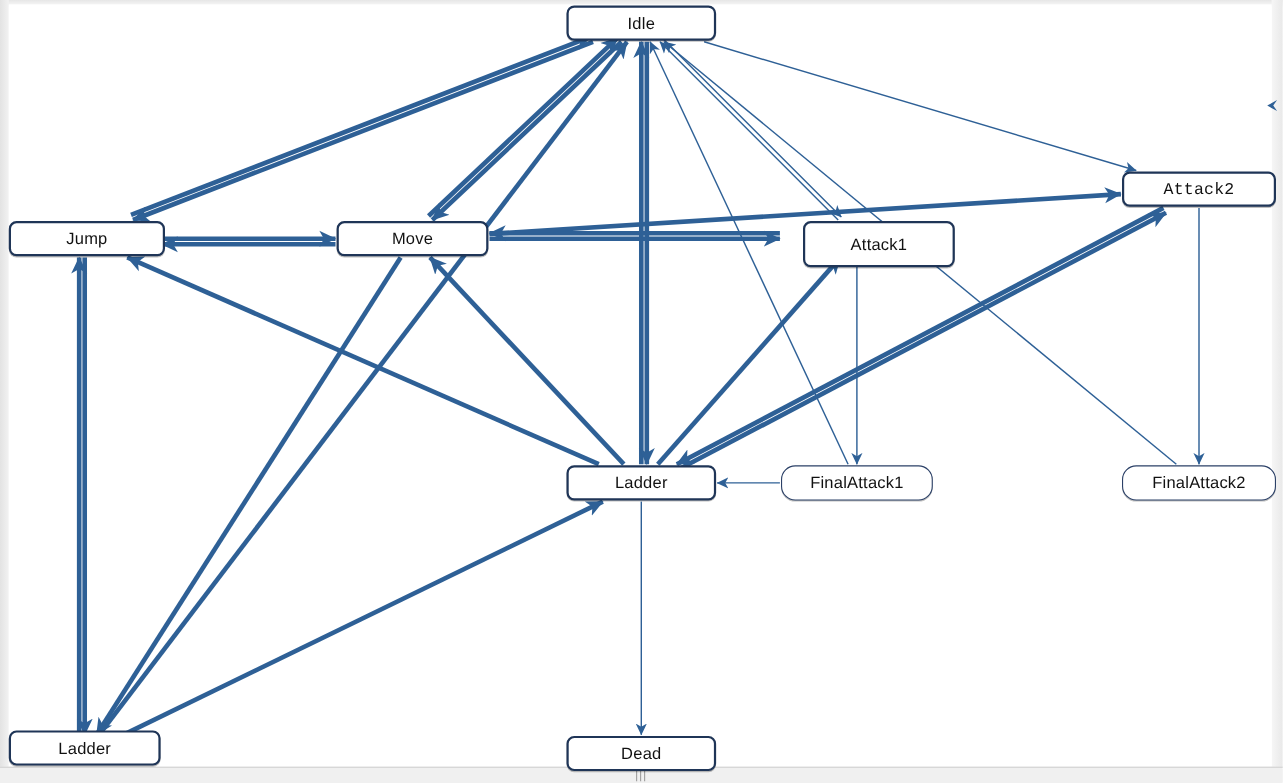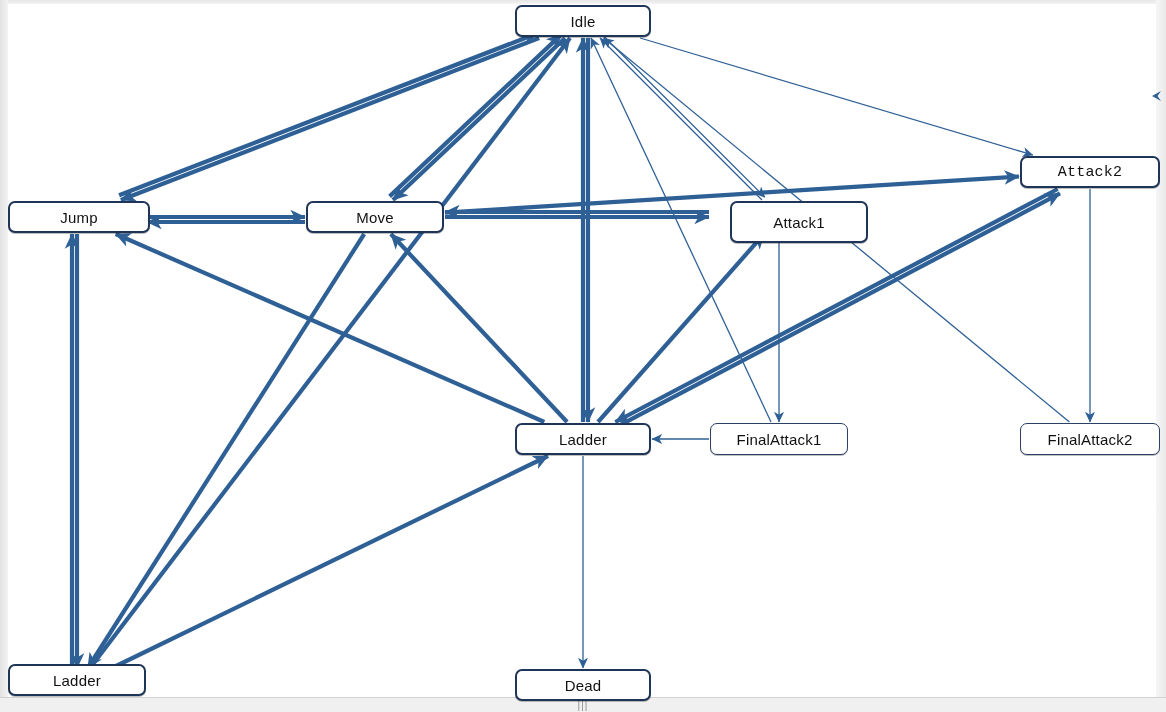--- a/index.html
+++ b/index.html
@@ -40,21 +40,21 @@
     border:2px solid #1f3557;
     border-radius:7px;
     display:flex;align-items:center;justify-content:center;
     color:#111111;
     font-size:15px;
     letter-spacing:.2px;
     white-space:nowrap;
     box-shadow:0 1px 0 rgba(0,0,0,.25);
     z-index:5;
   }
-  .node.thin{border-width:1.5px;border-color:#2b4067;}
+  .node.thin{border-width:1.5px;border-color:#2b4067;border-radius:13px;}
 
   
   #hscroll{
     position:absolute;left:0;bottom:0;width:1166px;height:14px;
     background:#f0f0f0;border-top:1px solid #d2d2d2;
   }
   #hscroll-thumb{
     position:absolute;left:0;top:1px;height:12px;width:1166px;
     background:#f0f0f0;
   }

